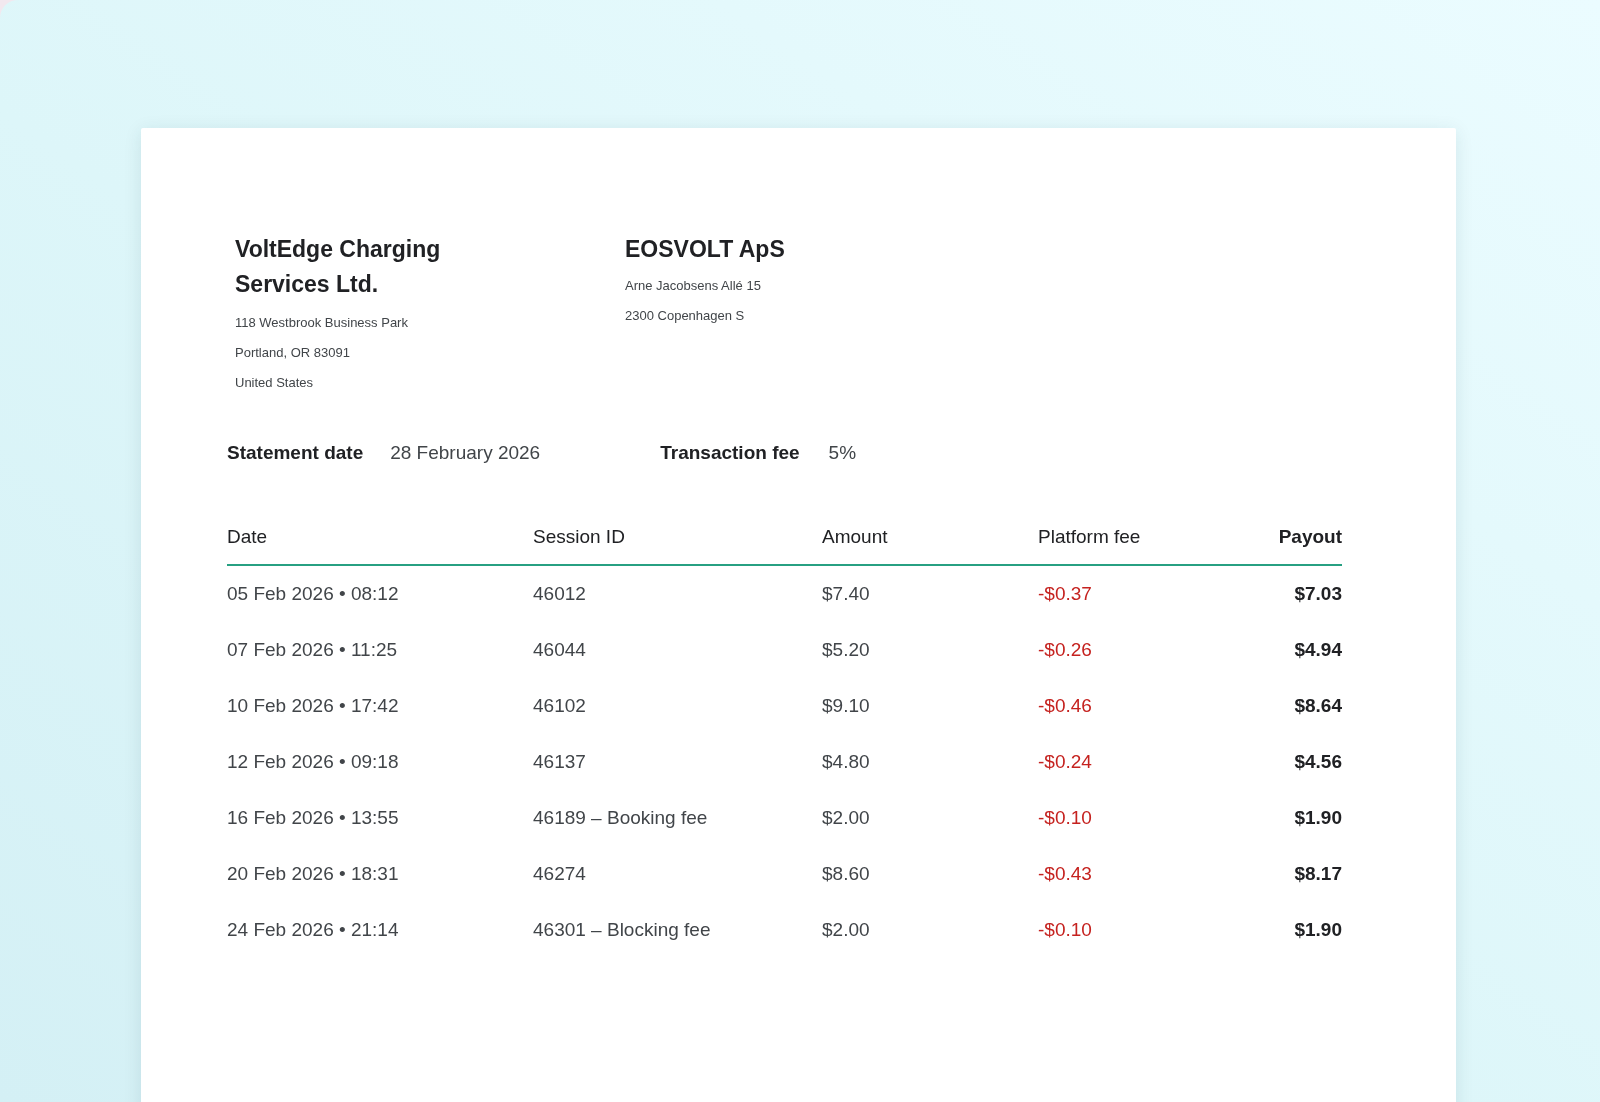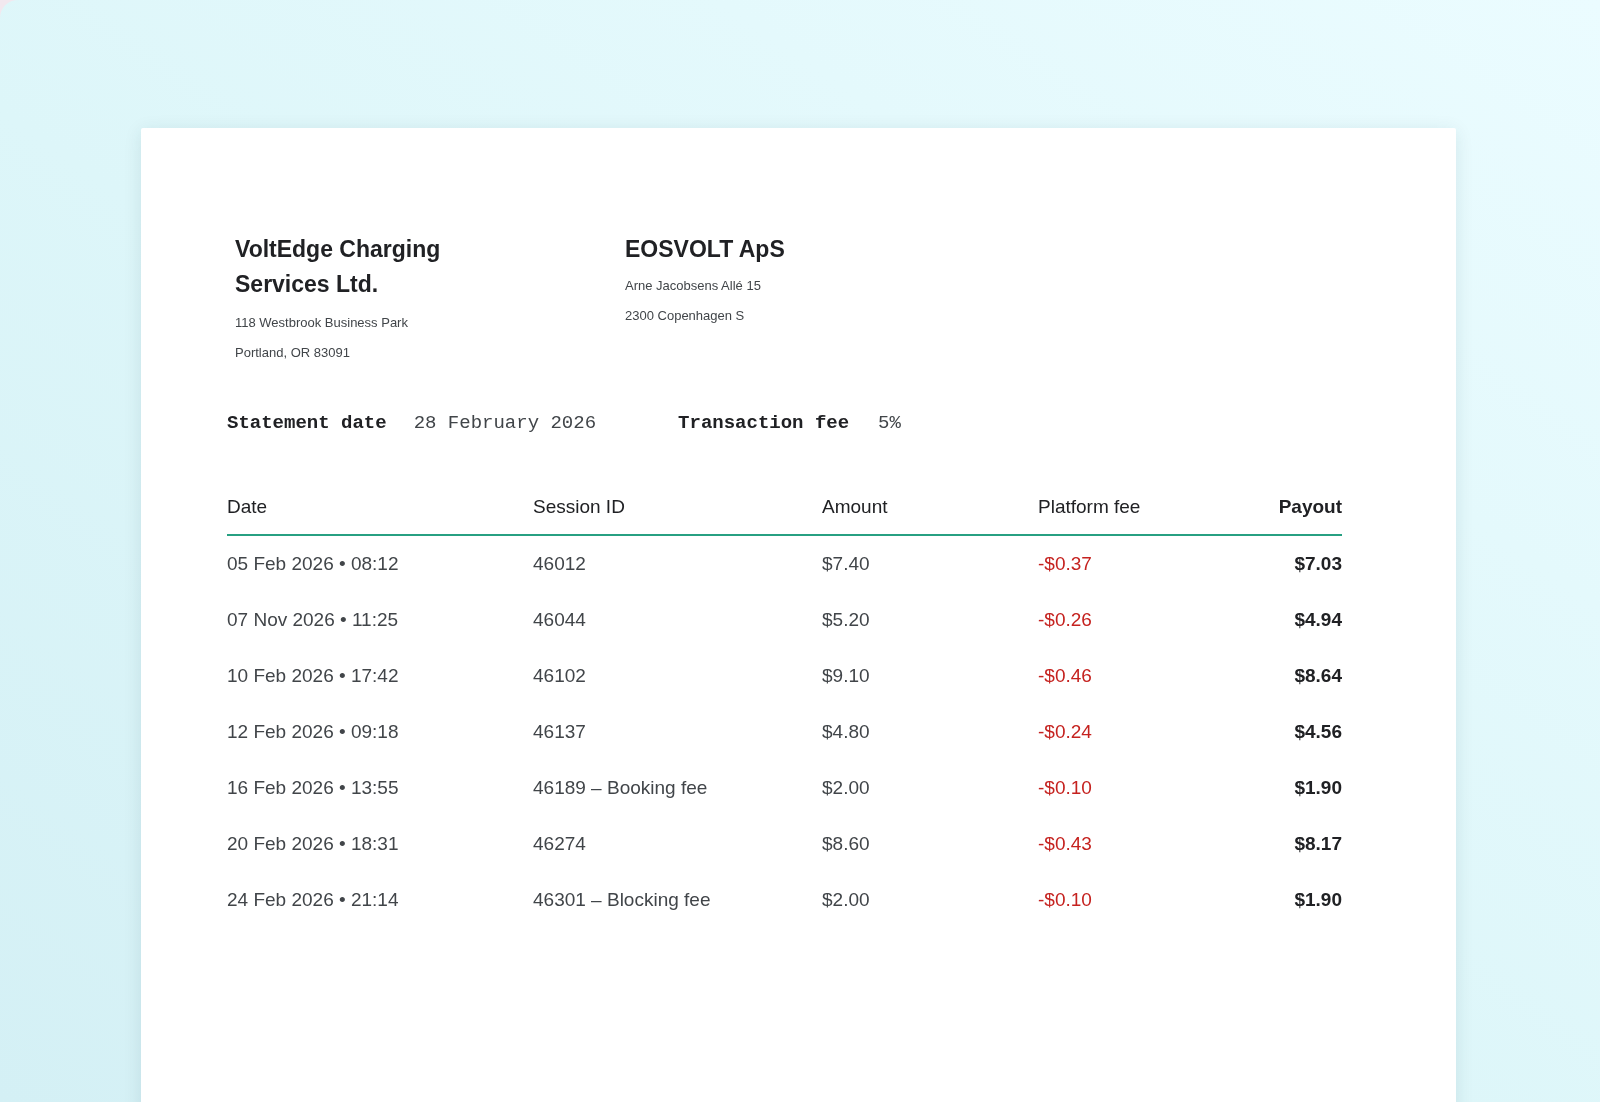--- a/index.html
+++ b/index.html
@@ -37,24 +37,24 @@
     margin:0 0 50px 0;
     font-size:41px;line-height:47px;font-weight:700;
     letter-spacing:-0.3px;
     color:var(--indigo);
   }
   .parties{display:flex;margin-bottom:44px;margin-left:8px;}
   .party-payee{width:390px;}
   .party-name{font-size:23px;line-height:35px;font-weight:700;color:var(--ink);}
   .party-address{margin-top:6px;font-size:13px;line-height:30px;color:var(--gray);}
   .party-payer .party-address{margin-top:4px;}
-  .meta-row{display:flex;align-items:flex-start;font-size:19px;line-height:22px;margin-bottom:62px;font-family:Liberation Mono, monospace;}
+  .meta-row{display:flex;align-items:flex-start;font-size:19px;line-height:22px;margin-bottom:62px;}
   .meta-label{font-weight:700;color:var(--ink);}
   .meta-value{margin-left:27px;color:var(--gray);}
-  .meta-label.second{margin-left:82px;}
+  .meta-label.second{margin-left:120px;}
   .meta-value.second{margin-left:29px;}
   .tgrid{display:grid;grid-template-columns:306px 289px 216px 164px 1fr;}
   .thead{
     font-size:19px;line-height:22px;color:var(--ink);
     padding-bottom:16px;
     border-bottom:2px solid var(--teal);
   }
   .th{font-weight:400;}
   .th.right{text-align:right;font-weight:700;}
   .trow{height:56px;align-items:center;font-size:19px;}
@@ -72,20 +72,21 @@
 
   <div class="parties">
     <div class="party party-payee">
       <div class="party-name">
         <div>VoltEdge Charging</div>
         <div>Services Ltd.</div>
       </div>
       <div class="party-address">
         <div>118 Westbrook Business Park</div>
         <div>Portland, OR 83091</div>
+        <div>United States</div>
       </div>
     </div>
     <div class="party party-payer">
       <div class="party-name">EOSVOLT ApS</div>
       <div class="party-address">
         <div>Arne Jacobsens Allé 15</div>
         <div>2300 Copenhagen S</div>
       </div>
     </div>
   </div>
@@ -107,21 +108,21 @@
     </div>
 
     <div class="tgrid trow">
       <span class="cell-date">05 Feb 2026 • 08:12</span>
       <span class="cell-session">46012</span>
       <span class="cell-amount">$7.40</span>
       <span class="cell-fee">-$0.37</span>
       <span class="cell-payout">$7.03</span>
     </div>
     <div class="tgrid trow">
-      <span class="cell-date">07 Nov 2026 • 11:25</span>
+      <span class="cell-date">07 Feb 2026 • 11:25</span>
       <span class="cell-session">46044</span>
       <span class="cell-amount">$5.20</span>
       <span class="cell-fee">-$0.26</span>
       <span class="cell-payout">$4.94</span>
     </div>
     <div class="tgrid trow">
       <span class="cell-date">10 Feb 2026 • 17:42</span>
       <span class="cell-session">46102</span>
       <span class="cell-amount">$9.10</span>
       <span class="cell-fee">-$0.46</span>

